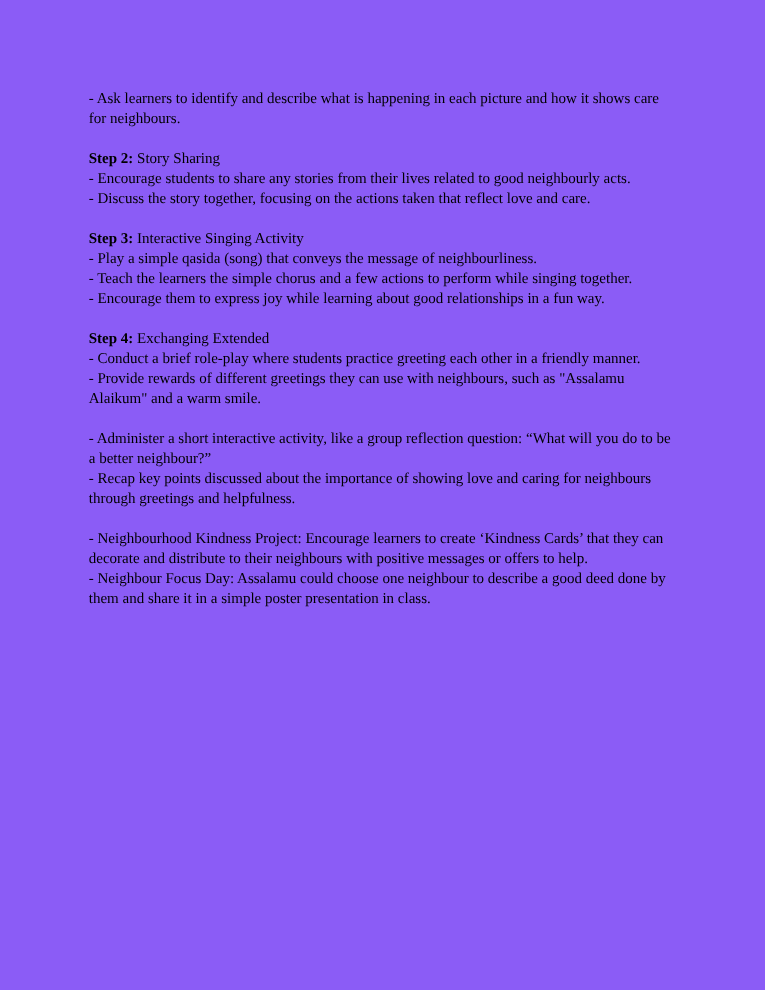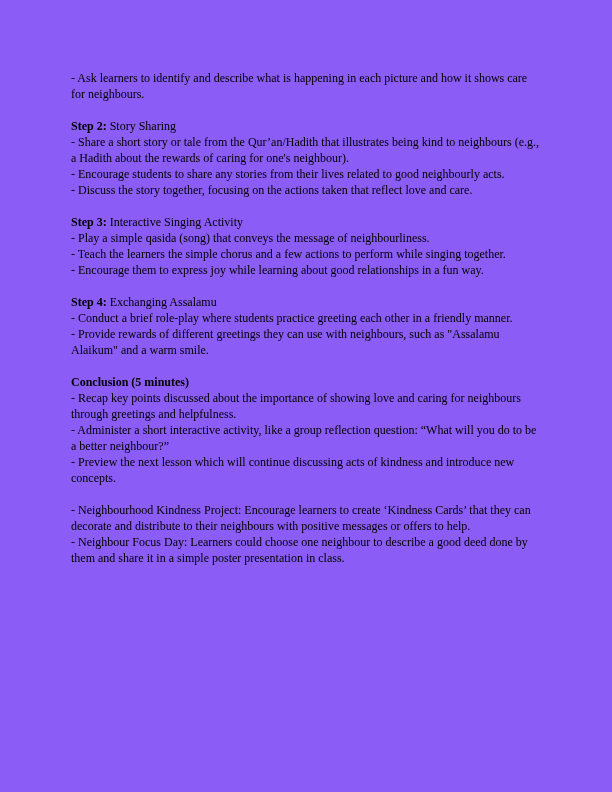--- a/index.html
+++ b/index.html
@@ -40,39 +40,36 @@
 </head>
 <body>
 
 <div class="page">
   <div>
       <div class="doc-section">
         <p class="doc-para">- Ask learners to identify and describe what is happening in each picture and how it shows care for neighbours.</p>
       </div>
       <div class="doc-section">
         <p class="doc-heading"><span class="lead">Step 2:</span><span> Story Sharing</span></p>
-        <p class="doc-para">- Share a short story or tale from the Qur’an/Hadith that illustrates being kind to neighbours (e.g., a Hadith about the rewards of caring for one's neighbour).</p>
         <p class="doc-para">- Encourage students to share any stories from their lives related to good neighbourly acts.</p>
         <p class="doc-para">- Discuss the story together, focusing on the actions taken that reflect love and care.</p>
       </div>
       <div class="doc-section">
         <p class="doc-heading"><span class="lead">Step 3:</span><span> Interactive Singing Activity</span></p>
         <p class="doc-para">- Play a simple qasida (song) that conveys the message of neighbourliness.</p>
         <p class="doc-para">- Teach the learners the simple chorus and a few actions to perform while singing together.</p>
         <p class="doc-para">- Encourage them to express joy while learning about good relationships in a fun way.</p>
       </div>
       <div class="doc-section">
-        <p class="doc-heading"><span class="lead">Step 4:</span><span> Exchanging Assalamu</span></p>
+        <p class="doc-heading"><span class="lead">Step 4:</span><span> Exchanging Extended</span></p>
         <p class="doc-para">- Conduct a brief role-play where students practice greeting each other in a friendly manner.</p>
         <p class="doc-para">- Provide rewards of different greetings they can use with neighbours, such as "Assalamu Alaikum" and a warm smile.</p>
       </div>
       <div class="doc-section">
-        <p class="doc-heading"><span class="lead">Conclusion (5 minutes)</span></p>
+        <p class="doc-para">- Administer a short interactive activity, like a group reflection question: “What will you do to be a better neighbour?”</p>
         <p class="doc-para">- Recap key points discussed about the importance of showing love and caring for neighbours through greetings and helpfulness.</p>
-        <p class="doc-para">- Administer a short interactive activity, like a group reflection question: “What will you do to be a better neighbour?”</p>
-        <p class="doc-para">- Preview the next lesson which will continue discussing acts of kindness and introduce new concepts.</p>
       </div>
       <div class="doc-section">
         <p class="doc-para">- Neighbourhood Kindness Project: Encourage learners to create ‘Kindness Cards’ that they can decorate and distribute to their neighbours with positive messages or offers to help.</p>
-        <p class="doc-para">- Neighbour Focus Day: Learners could choose one neighbour to describe a good deed done by them and share it in a simple poster presentation in class.</p>
+        <p class="doc-para">- Neighbour Focus Day: Assalamu could choose one neighbour to describe a good deed done by them and share it in a simple poster presentation in class.</p>
       </div>
     </div>
 </div>
 
 </body></html>

